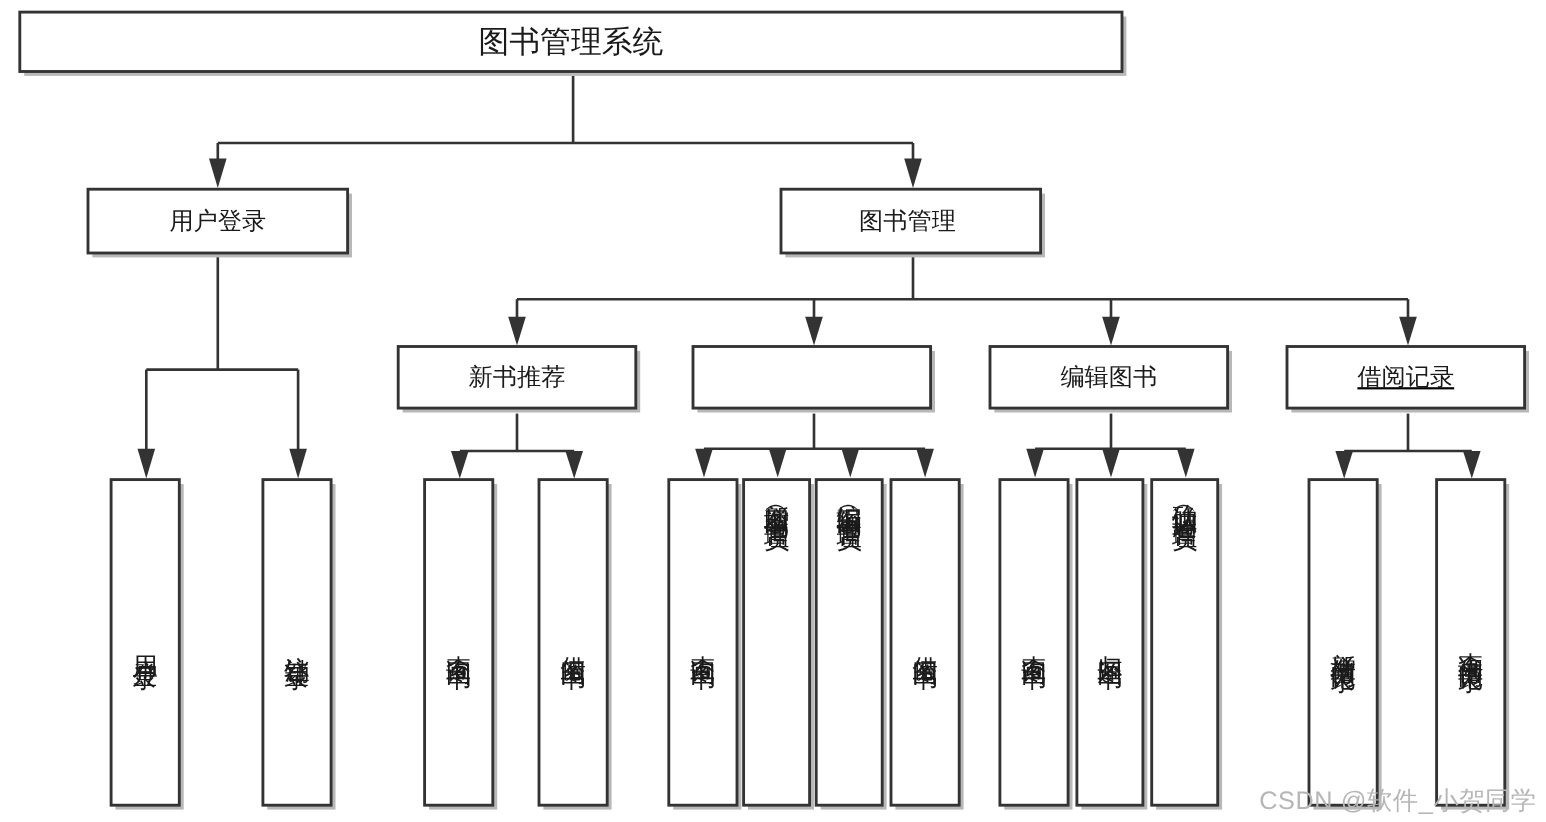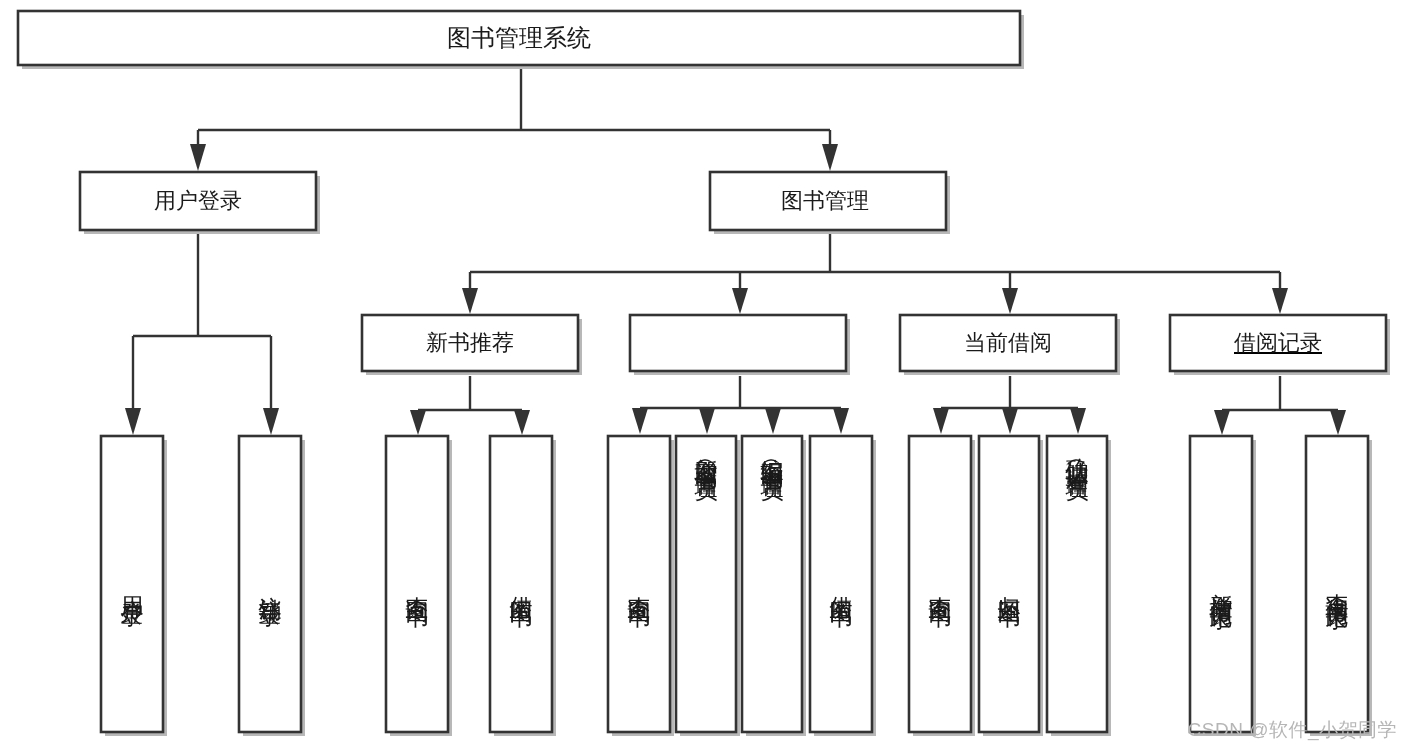--- a/index.html
+++ b/index.html
@@ -77,21 +77,21 @@
     font-family: "Liberation Sans", "DejaVu Sans", sans-serif;
     font-size: 22px;
     color: #1a1a1a;
     white-space: nowrap;
   }
   #watermark {
     position: absolute;
     right: 8px;
     bottom: 4px;
     font-family: "Liberation Sans", "DejaVu Sans", sans-serif;
-    font-size: 19px;
+    font-size: 23px;
     color: #b6b6b6;
     white-space: nowrap;
     letter-spacing: 0.5px;
   }
 </style>
 </head>
 <body>
 
 <div id="diagram-root">
 
@@ -200,35 +200,35 @@
       <rect class="node-rect" x="1047" y="436" width="60" height="296"></rect>
 
       <rect class="node-shadow" x="1194" y="440" width="62" height="296"></rect>
       <rect class="node-rect" x="1190" y="436" width="62" height="296"></rect>
       <rect class="node-shadow" x="1310" y="440" width="62" height="296"></rect>
       <rect class="node-rect" x="1306" y="436" width="62" height="296"></rect>
     </g>
   </svg>
 
   <div class="htext-holder" style="left:18px; top:11px; width:1002px; height:54px;">
-    <span class="htext" style="font-size:24px;">图书管理系统</span>
+    <span class="htext" style="font-size:28px;">图书管理系统</span>
   </div>
 
   <div class="htext-holder" style="left:80px; top:172px; width:236px; height:58px;">
     <span class="htext">用户登录</span>
   </div>
   <div class="htext-holder" style="left:710px; top:172px; width:230px; height:58px;">
     <span class="htext">图书管理</span>
   </div>
 
   <div class="htext-holder" style="left:362px; top:315px; width:216px; height:56px;text-align:right;">
     <span class="htext">新书推荐</span>
   </div>
   <div class="htext-holder" style="left:900px; top:315px; width:216px; height:56px;">
-    <span class="htext">当前借阅</span>
+    <span class="htext">编辑图书</span>
   </div>
   <div class="htext-holder" style="left:1170px; top:315px; width:216px; height:56px;text-decoration:underline;">
     <span class="htext">借阅记录</span>
   </div>
 
   <div class="vtext-holder" style="left:101px; top:436px; width:62px; height:296px;">
     <span class="vtext">用户登录</span>
   </div>
   <div class="vtext-holder" style="left:239px; top:436px; width:62px; height:296px;">
     <span class="vtext">注销登录</span>

